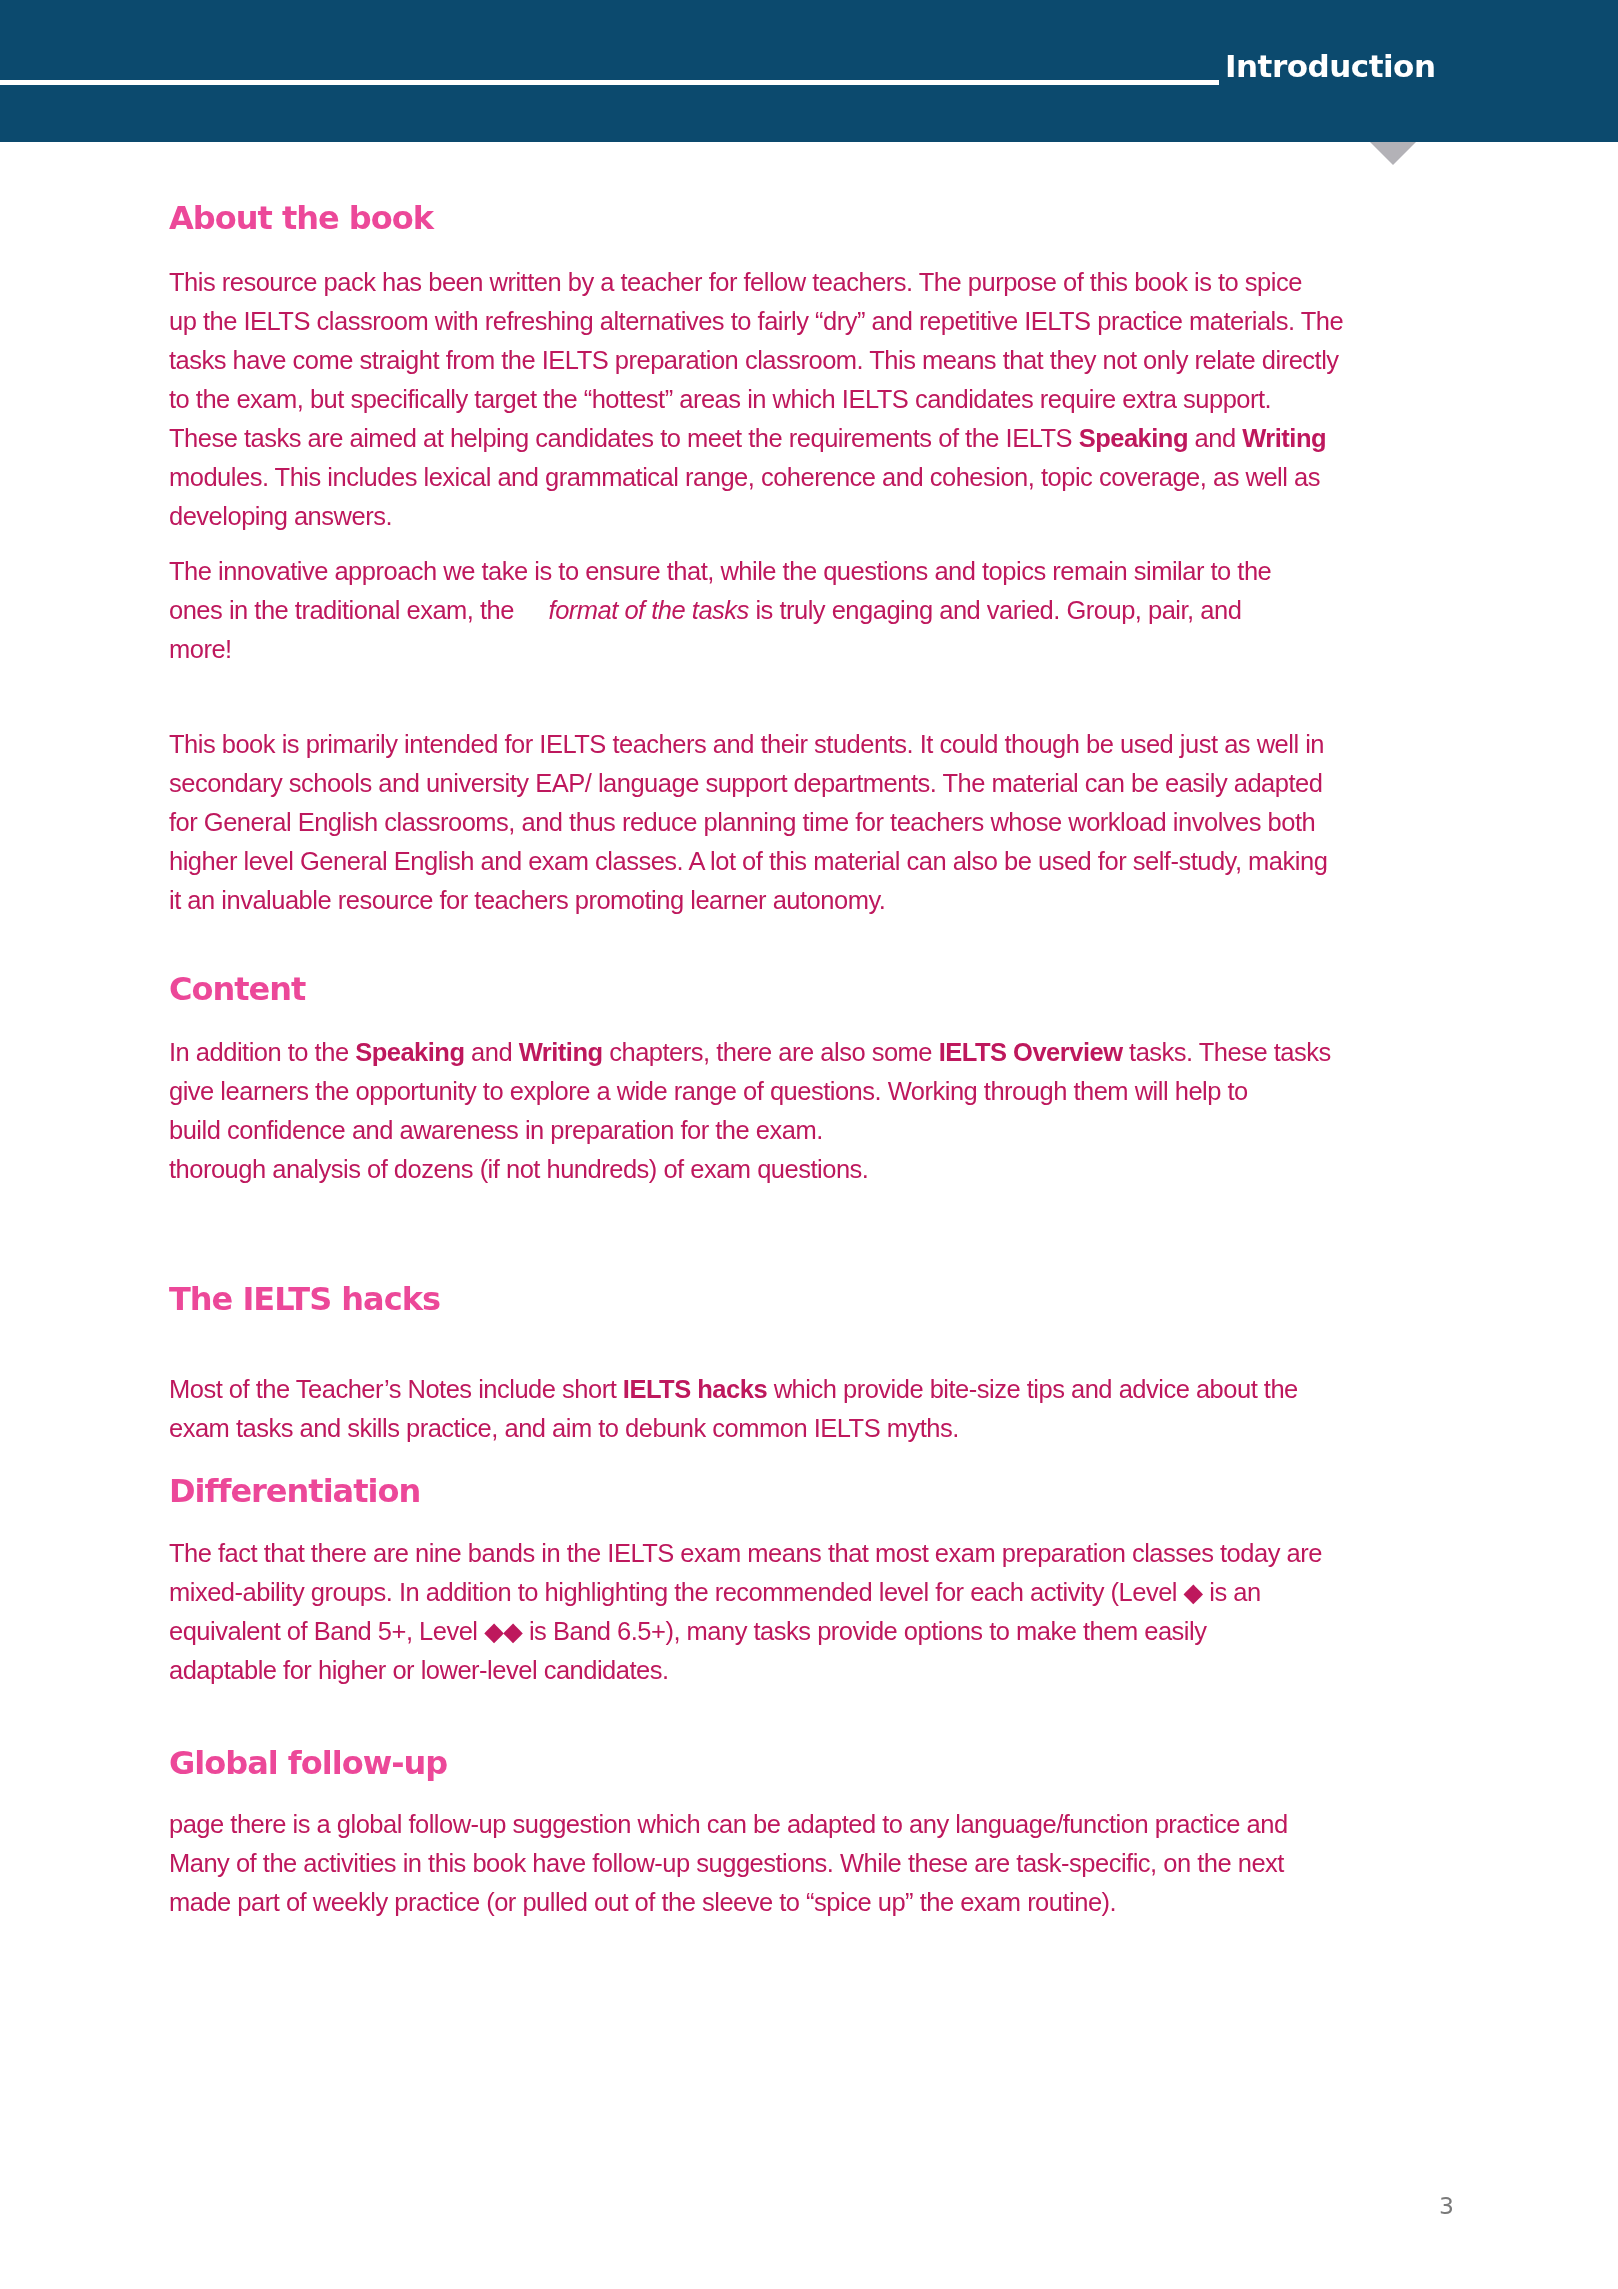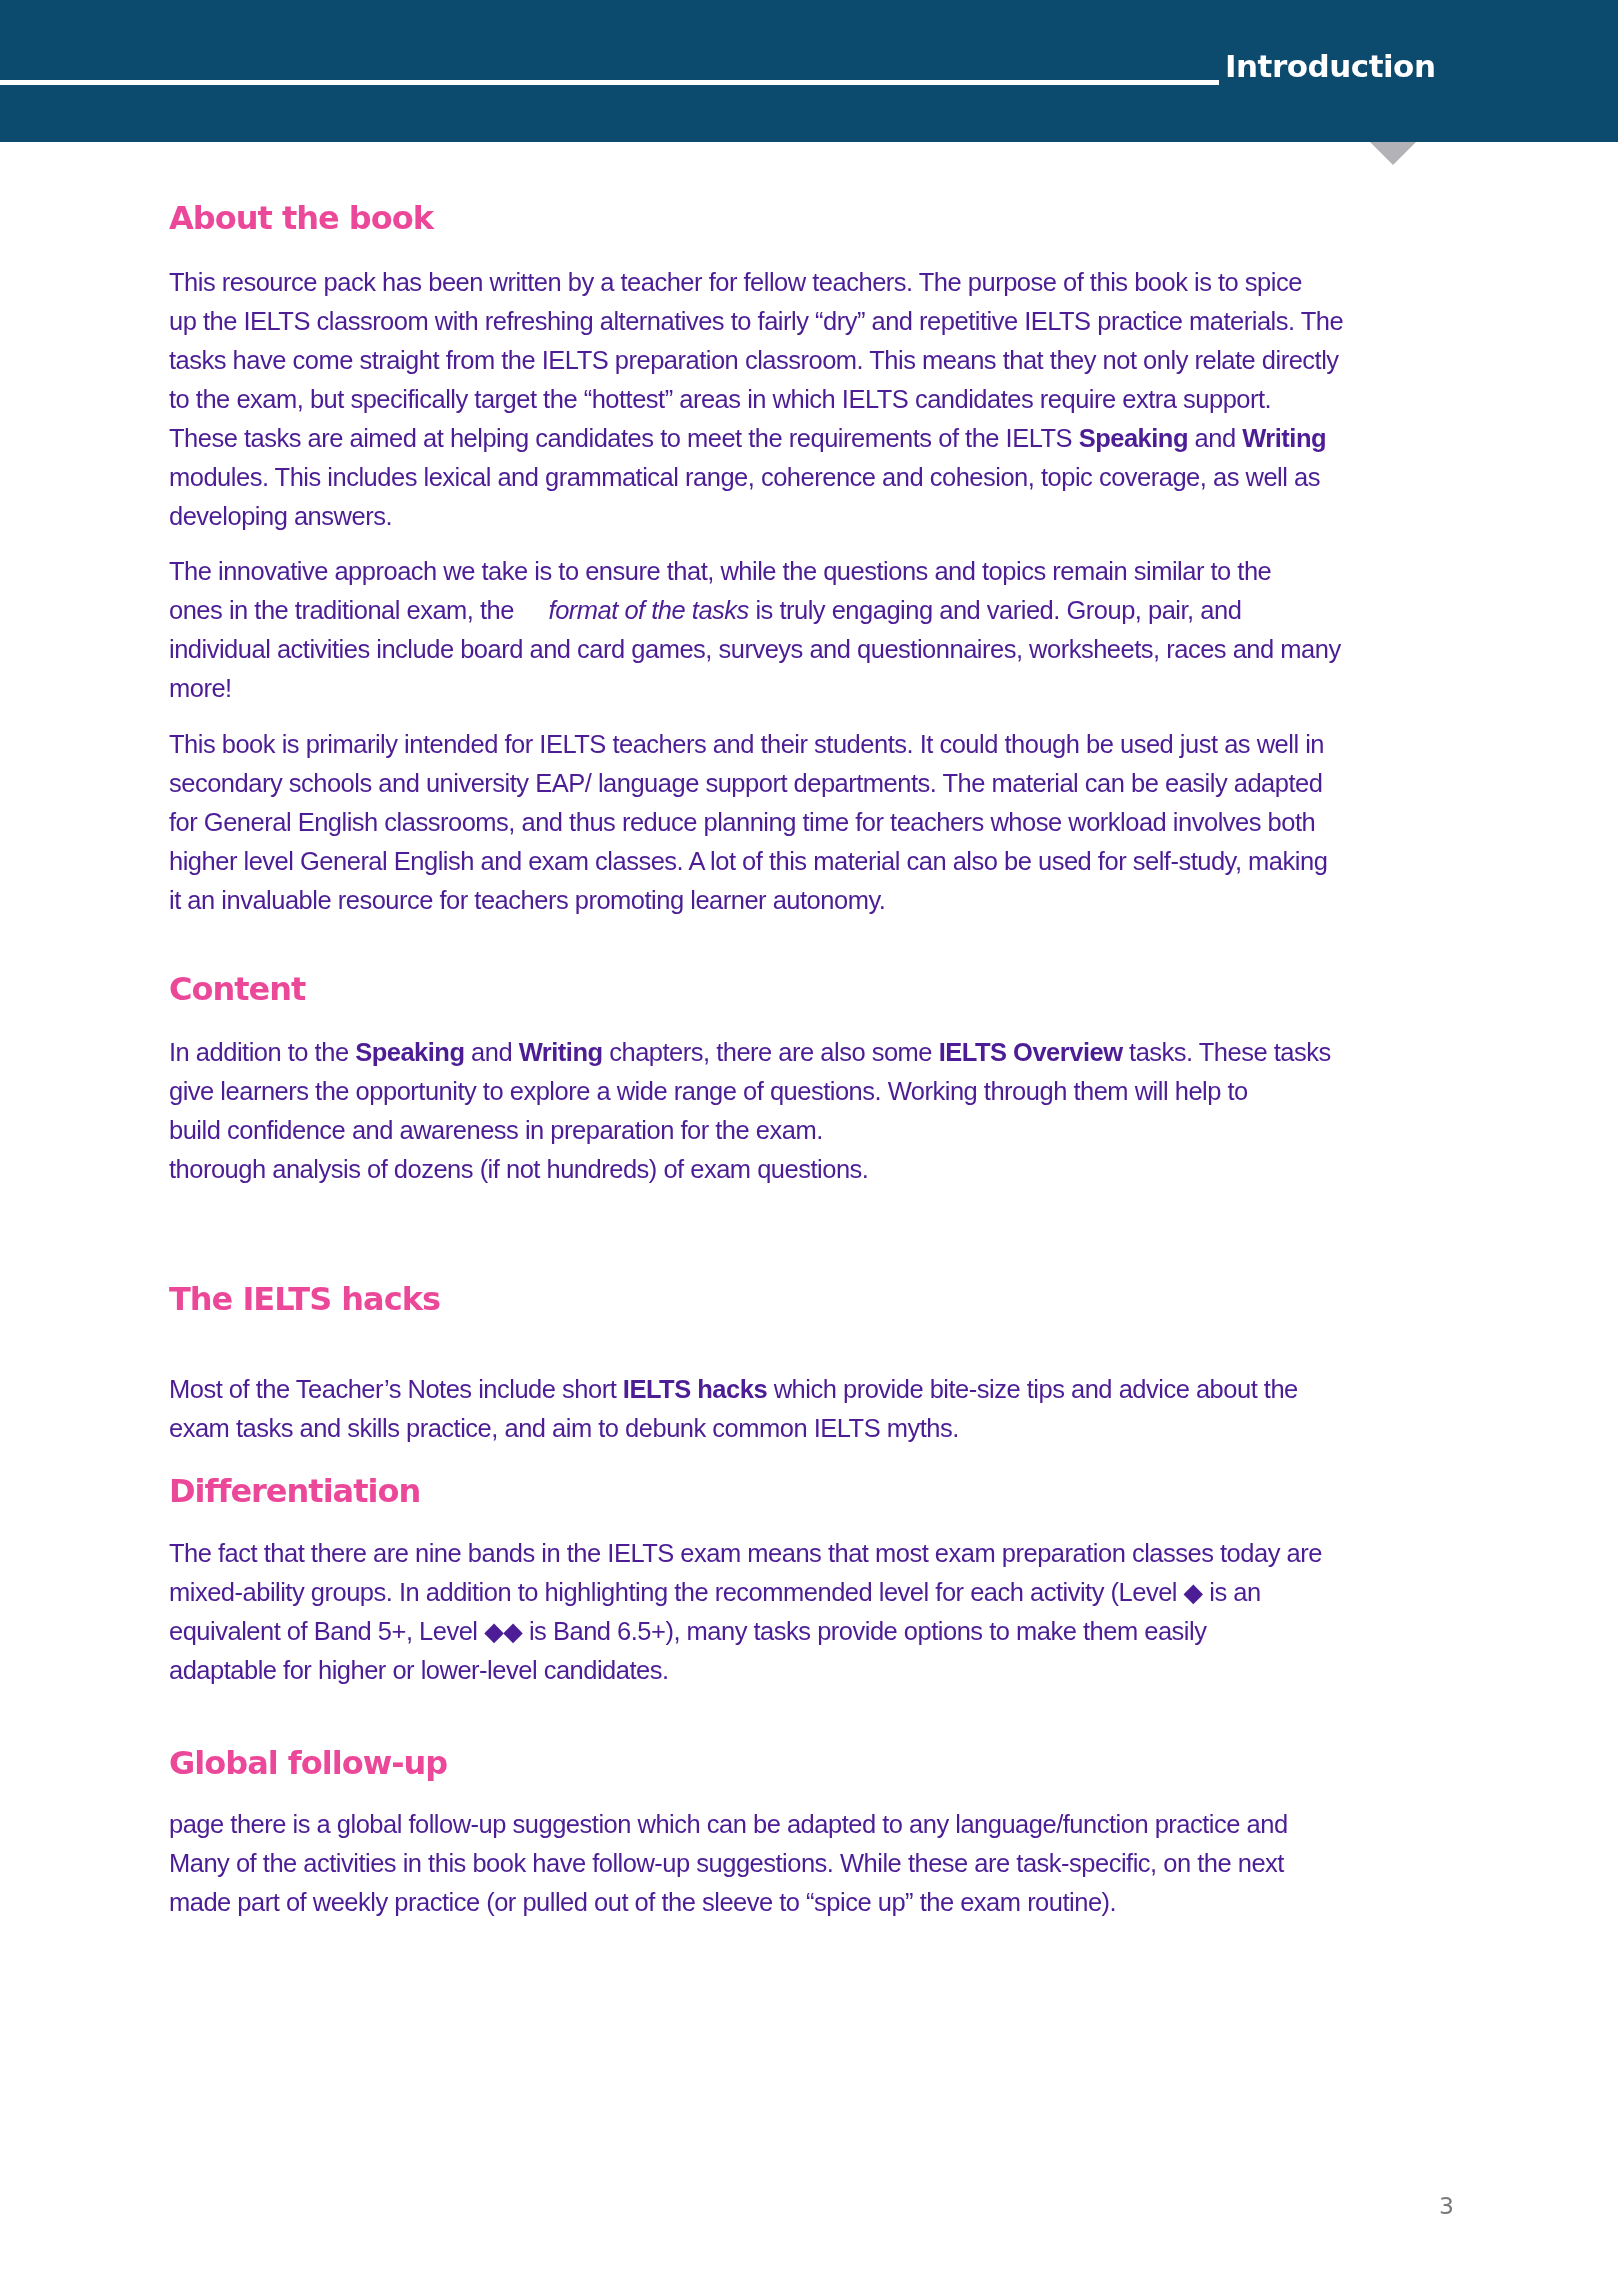--- a/index.html
+++ b/index.html
@@ -70,21 +70,21 @@
     margin: 0;
   }
   .para {
     position: absolute;
     left: 0;
     margin: 0;
     font-family: "Liberation Sans", sans-serif;
     font-size: 25.5px;
     letter-spacing: -0.5px;
     line-height: 39px;
-    color: #4c1d95;
+    color: #be185d;
   }
   .line {
     display: block;
     white-space: nowrap;
   }
   .b { font-weight: bold; }
   .i { font-style: italic; margin-left: 28px; }
   .page-number {
     position: absolute;
     left: 1439px;
@@ -114,21 +114,20 @@
     <span class="line"><span>tasks have come straight from the IELTS preparation classroom. This means that they not only relate directly</span></span>
     <span class="line"><span>to the exam, but specifically target the “hottest” areas in which IELTS candidates require extra support.</span></span>
     <span class="line"><span>These tasks are aimed at helping candidates to meet the requirements of the IELTS </span><span class="b">Speaking</span><span> and </span><span class="b">Writing</span></span>
     <span class="line"><span>modules. This includes lexical and grammatical range, coherence and cohesion, topic coverage, as well as</span></span>
     <span class="line"><span>developing answers.</span></span>
   </p>
 
   <p class="para" style="top:552px;">
     <span class="line"><span>The innovative approach we take is to ensure that, while the questions and topics remain similar to the</span></span>
     <span class="line"><span>ones in the traditional exam, the </span><span class="i">format of the tasks</span><span> is truly engaging and varied. Group, pair, and</span></span>
-    <span class="line"><span>individual activities include board and card games, surveys and questionnaires, worksheets, races and many</span></span>
     <span class="line"><span>more!</span></span>
   </p>
 
   <p class="para" style="top:725px;">
     <span class="line"><span>This book is primarily intended for IELTS teachers and their students. It could though be used just as well in</span></span>
     <span class="line"><span>secondary schools and university EAP/ language support departments. The material can be easily adapted</span></span>
     <span class="line"><span>for General English classrooms, and thus reduce planning time for teachers whose workload involves both</span></span>
     <span class="line"><span>higher level General English and exam classes. A lot of this material can also be used for self-study, making</span></span>
     <span class="line"><span>it an invaluable resource for teachers promoting learner autonomy.</span></span>
   </p>

